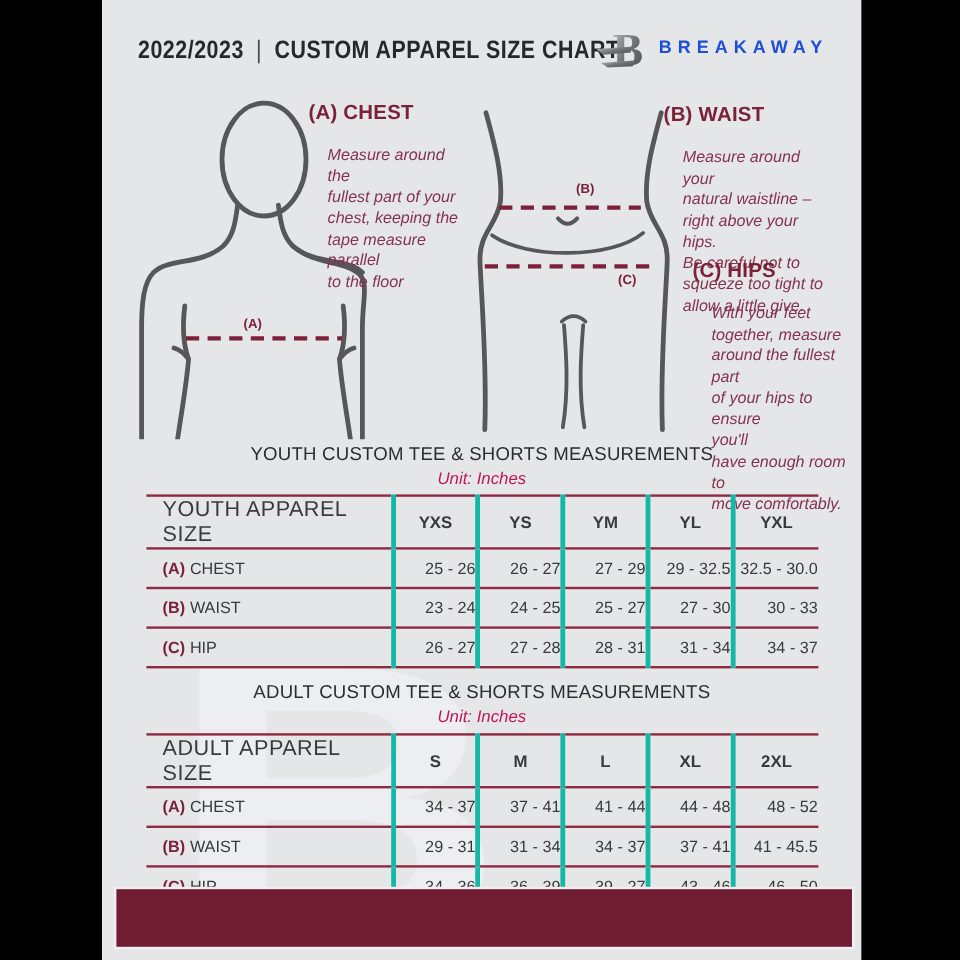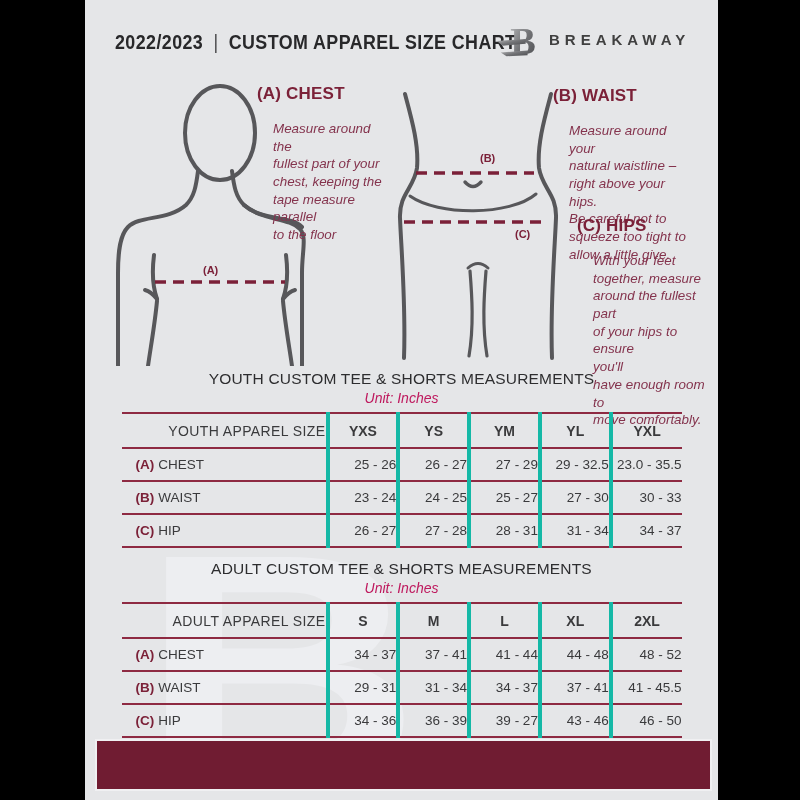--- a/index.html
+++ b/index.html
@@ -7,21 +7,21 @@
           font-family:"Liberation Sans",sans-serif;}
   .page{position:absolute;left:85px;top:0;width:633px;height:800px;background:#e5e6e8;}
 
   
   .hdr{position:absolute;left:0;top:0;width:100%;height:78px;}
   .hdr-title{position:absolute;left:30px;top:30px;white-space:nowrap;
              font-weight:700;font-size:21px;letter-spacing:.5px;color:#28282a;
              transform:scaleX(.85);transform-origin:left center;}
   .hdr-title .divider{font-weight:400;color:#4a4a4c;margin:0 12px;}
   .brand{position:absolute;left:410px;top:16px;display:flex;align-items:center;}
-  .brand-name{font-weight:700;font-size:15px;letter-spacing:5px;color:#404040;margin-left:8px;}
+  .brand-name{font-weight:700;font-size:15px;letter-spacing:5px;color:#1d4ed8;margin-left:8px;}
 
   
   .diagram{position:absolute;left:0;top:78px;width:633px;height:292px;}
   .fig{position:absolute;}
   .fig-label{position:absolute;font-size:11px;font-weight:700;color:#7b2038;}
   .note{position:absolute;color:#84334d;}
   .note h3{margin:0 0 8px 0;font-size:17px;font-weight:700;color:#7b2138;letter-spacing:.2px;}
   .note p{margin:16px;font-style:italic;font-size:13.4px;line-height:1.32;white-space:pre-line;}
 
   
@@ -33,22 +33,22 @@
   .table-block{position:relative;z-index:1;text-align:center;}
   .tb-youth{margin-top:370px;}  
   .table-title{font-size:15.5px;font-weight:400;color:#2d2d2f;letter-spacing:.2px;}
   .table-unit{font-size:14px;font-style:italic;color:#be185d;margin-top:2px;}
   table.size-table{border-collapse:collapse;width:560px;margin:6px auto 0 auto;table-layout:fixed;}
   .size-table th,.size-table td{border-top:2px solid #8e2a42;border-bottom:2px solid #8e2a42;
       border-left:4px solid #14b8a6;border-right:none;padding:0;color:#3a3a3c;font-size:13.5px;}
   .size-table th:first-child,.size-table td:first-child{border-left:none;}
   .size-table th{height:33px;font-weight:700;font-size:14px;}
   .size-table td{height:31px;text-align:right;}
-  .size-table .label-col{width:190px;text-align:right;padding-left:14px;
-      font-weight:400;font-size:14px;letter-spacing:.4px;}
+  .size-table .label-col{width:190px;text-align:left;padding-left:14px;
+      font-weight:400;font-size:18px;letter-spacing:.4px;}
   .size-table td.label-cell{text-align:left;padding-left:14px;}
   .pfx{font-weight:700;color:#7b2138;margin-right:4px;}
   .tb-adult{margin-top:12px;}
 
   
   .footer-bar{position:absolute;left:12px;top:741px;width:613px;height:48px;z-index:2;
               background:#701c32;box-shadow:0 0 0 2px #f0f0f2;}
 
   .pillar{position:absolute;top:0;height:800px;background:#000;z-index:5;}
   .pillar.left{left:0;width:85px;}
@@ -162,21 +162,21 @@
           <th>YM</th>
           <th>YL</th>
           <th>YXL</th>
         </tr>
         <tr>
           <td class="label-cell"><span class="pfx">(A)</span><span>CHEST</span></td>
           <td>25 - 26</td>
           <td>26 - 27</td>
           <td>27 - 29</td>
           <td>29 - 32.5</td>
-          <td>23.0 - 35.5</td>
+          <td>32.5 - 30.0</td>
         </tr>
         <tr>
           <td class="label-cell"><span class="pfx">(B)</span><span>WAIST</span></td>
           <td>23 - 24</td>
           <td>24 - 25</td>
           <td>25 - 27</td>
           <td>27 - 30</td>
           <td>30 - 33</td>
         </tr>
         <tr>

